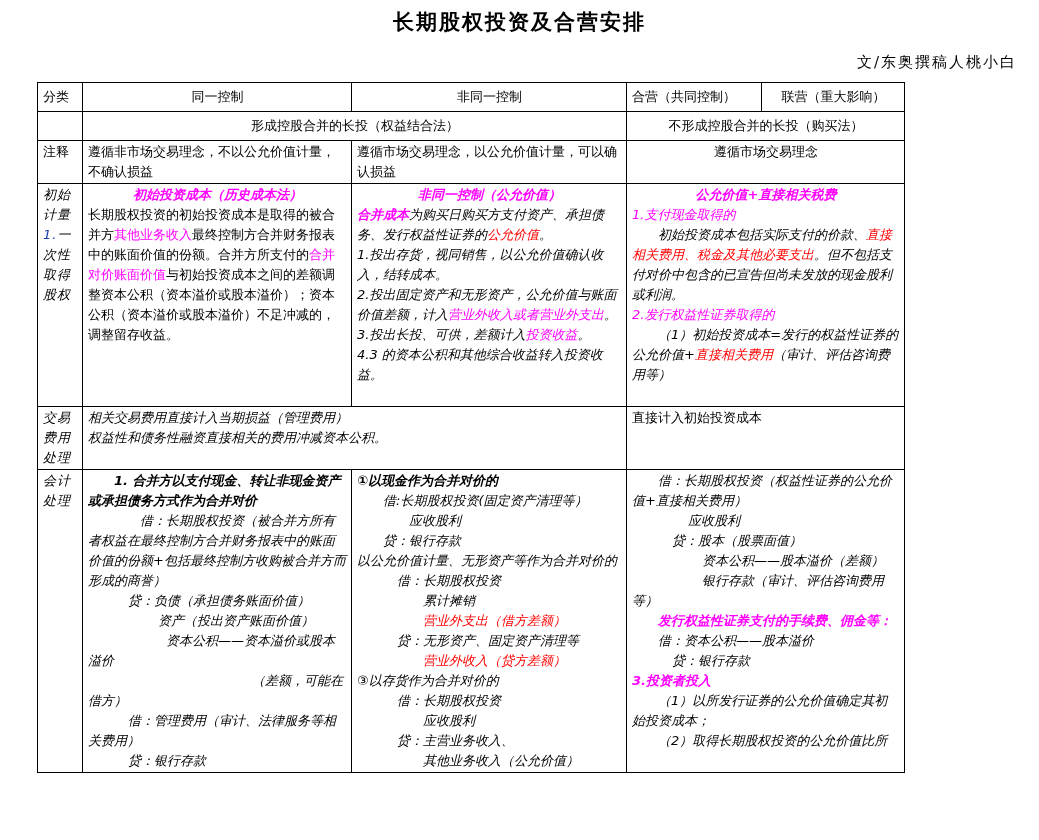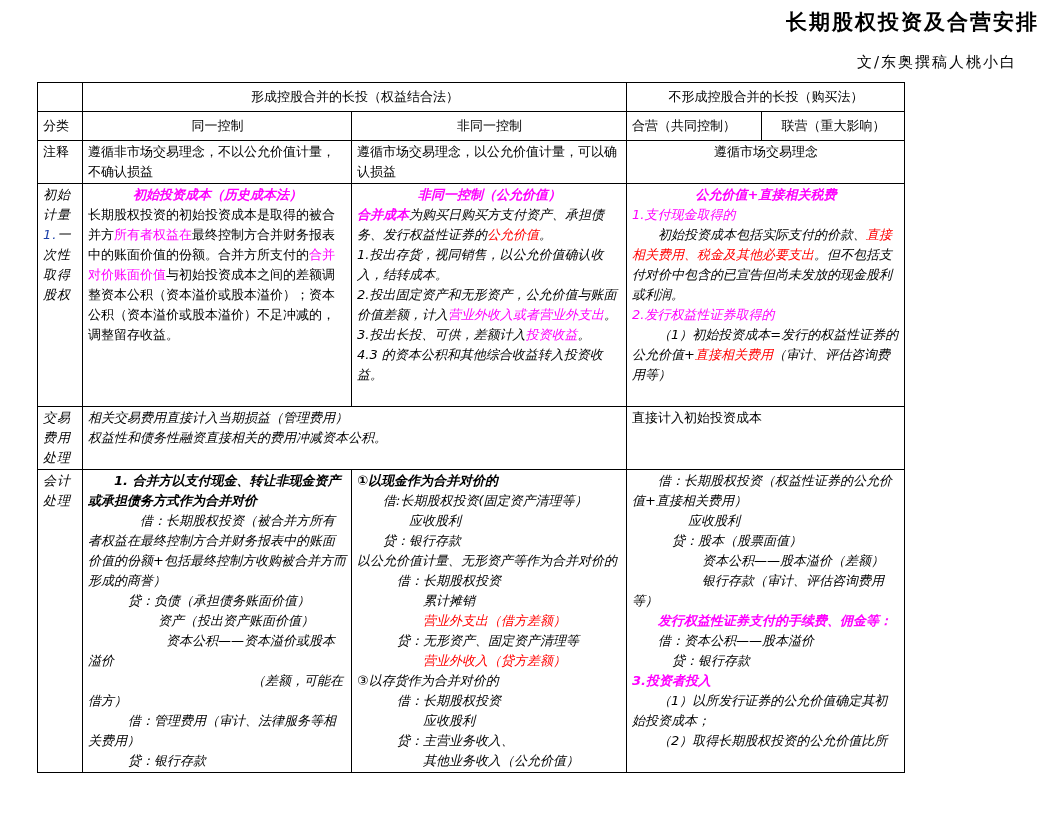--- a/index.html
+++ b/index.html
@@ -1,18 +1,18 @@
 <!DOCTYPE html>
 <html><head>
 <meta charset="utf-8">
 <style>
   html, body { margin:0; padding:0; background:#ffffff; }
   body { width:1039px; height:840px; position:relative; overflow:hidden;
          font-family:"DejaVu Sans", "Liberation Sans", sans-serif; color:#000; }
-  .title { position:absolute; left:0; top:8px; width:1039px; text-align:right;
+  .title { position:absolute; left:0; top:8px; width:1039px; text-align:center;
            font-family:"DejaVu Serif", "Liberation Serif", serif; font-weight:bold;
            font-size:21px; letter-spacing:2px; }
   .author { position:absolute; right:22px; top:53px;
             font-family:"DejaVu Serif", "Liberation Serif", serif; font-weight:normal;
             font-size:15px; letter-spacing:2px; }
   table.main { position:absolute; left:37px; top:82px; border-collapse:collapse;
                table-layout:fixed; width:867px; }
   table.main td { border:1.5px solid #000; vertical-align:top; padding:1px 4px 1px 5px;
                   font-size:13px; line-height:20px; overflow:hidden; }
   .c { text-align:center; }
@@ -35,48 +35,48 @@
   <colgroup>
     <col style="width:45px">
     <col style="width:269px">
     <col style="width:275px">
     <col style="width:135px">
     <col style="width:143px">
   </colgroup>
 
   <tbody>
       <tr style="height:29px">
-    <td></td>
-    <td colspan="2" class="c vc">形成控股合并的长投（权益结合法）</td>
-    <td colspan="2" class="c vc">不形成控股合并的长投（购买法）</td>
-  </tr>
-
-  <tr style="height:29px">
     <td class="vc">分类</td>
     <td class="c vc">同一控制</td>
     <td class="c vc">非同一控制</td>
     <td class="vc">合营（共同控制）</td>
     <td class="c vc">联营（重大影响）</td>
+  </tr>
+
+  <tr style="height:29px">
+    <td></td>
+    <td colspan="2" class="c vc">形成控股合并的长投（权益结合法）</td>
+    <td colspan="2" class="c vc">不形成控股合并的长投（购买法）</td>
   </tr>
 
 
   <tr style="height:40px">
     <td>注释</td>
     <td>遵循非市场交易理念，不以公允价值计量，不确认损益</td>
     <td>遵循市场交易理念，以公允价值计量，可以确认损益</td>
     <td colspan="2" class="c">遵循市场交易理念</td>
   </tr>
 
   <tr style="height:223px">
     <td class="rowlabel">
       <span>初始计量</span><span class="blue">1.</span><span>一次性取得股权</span>
     </td>
     <td>
       <span class="line c mag b">初始投资成本（历史成本法）</span>
-      <span>长期股权投资的初始投资成本是取得的被合并方</span><span class="mag">所有者权益在</span><span>最终控制方合并财务报表中的账面价值的份额。合并方所支付的</span><span class="mag">合并对价账面价值</span><span>与初始投资成本之间的差额调整资本公积（资本溢价或股本溢价）；资本公积（资本溢价或股本溢价）不足冲减的，调整留存收益。</span>
+      <span>长期股权投资的初始投资成本是取得的被合并方</span><span class="mag">其他业务收入</span><span>最终控制方合并财务报表中的账面价值的份额。合并方所支付的</span><span class="mag">合并对价账面价值</span><span>与初始投资成本之间的差额调整资本公积（资本溢价或股本溢价）；资本公积（资本溢价或股本溢价）不足冲减的，调整留存收益。</span>
     </td>
     <td>
       <span class="line c mag b">非同一控制（公允价值）</span>
       <span class="line"><span class="mag b">合并成本</span><span>为购买日购买方支付资产、承担债务、发行权益性证券的</span><span class="red">公允价值</span><span>。</span></span>
       <span class="line">1.投出存货，视同销售，以公允价值确认收入，结转成本。</span>
       <span class="line"><span>2.投出固定资产和无形资产，公允价值与账面价值差额，计入</span><span class="mag">营业外收入或者营业外支出</span><span>。</span></span>
       <span class="line"><span>3.投出长投、可供，差额计入</span><span class="mag">投资收益</span><span>。</span></span>
       <span class="line">4.3 的资本公积和其他综合收益转入投资收益。</span>
     </td>
     <td colspan="2">

